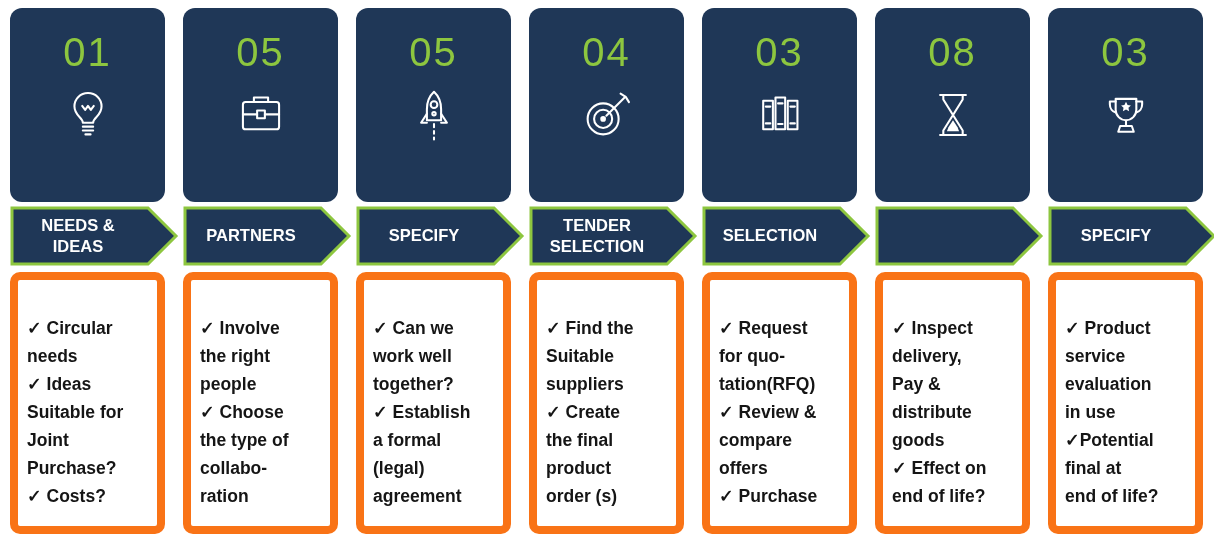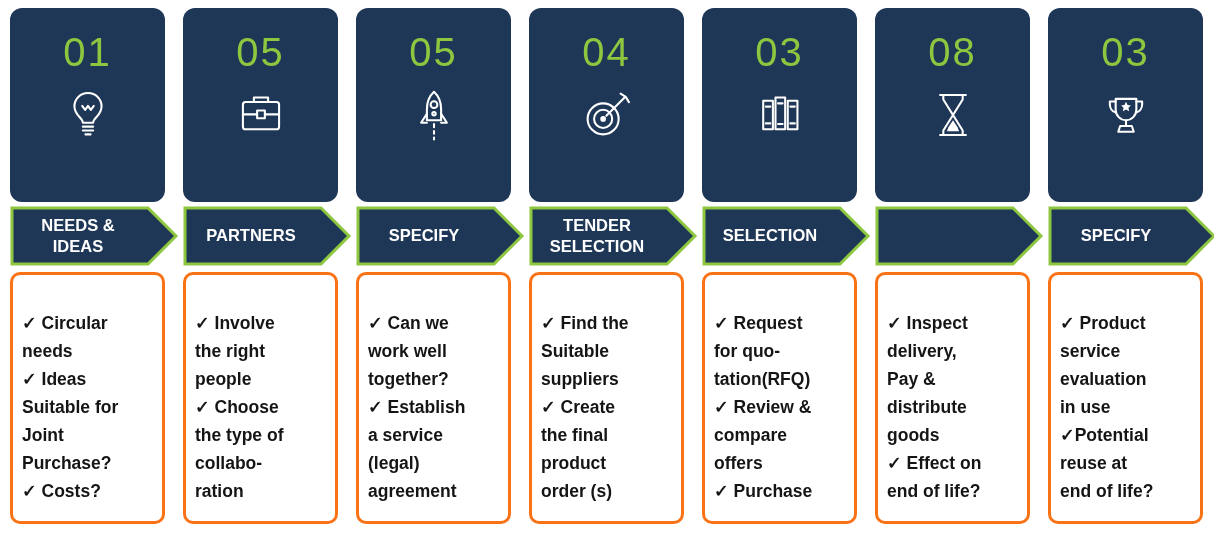--- a/index.html
+++ b/index.html
@@ -52,21 +52,21 @@
     justify-content: center;
     text-align: center;
     color: #ffffff;
     font-weight: bold;
     font-size: 16.5px;
     line-height: 1.3;
     white-space: pre-line;
   }
   .box {
     margin-top: 6px;
-    border: 3px solid #f97316;
+    border: 8px solid #f97316;
     border-radius: 10px;
     height: 204px;
     padding: 34px 4px 8px 9px;
     font-weight: bold;
     font-size: 17.5px;
     line-height: 28px;
     color: #151515;
     white-space: pre-line;
   }
 </style>
@@ -145,21 +145,21 @@
     <div class="arrow">
       <svg width="168" height="60">
         <polygon points="2,2 138,2 166,30 138,58 2,58" fill="#1F3757" stroke="#8DC63F" stroke-width="3"></polygon>
       </svg>
       <span class="arrow-label">SPECIFY</span>
     </div>
     <div class="box">✓ Can we
 work well
 together?
 ✓ Establish
-a service
+a formal
 (legal)
 agreement</div>
   </div>
 
   <div class="step">
     <div class="card">
       <div class="num">04</div>
       <div class="iconwrap">
         <svg width="62" height="62" viewBox="0 0 48 48" fill="none" stroke="#ffffff" stroke-width="1.6" stroke-linecap="round" stroke-linejoin="round">
           <circle cx="21" cy="27" r="12"></circle>
@@ -256,17 +256,17 @@
       <svg width="168" height="60">
         <polygon points="2,2 138,2 166,30 138,58 2,58" fill="#1F3757" stroke="#8DC63F" stroke-width="3"></polygon>
       </svg>
       <span class="arrow-label">SPECIFY</span>
     </div>
     <div class="box">✓ Product
 service
 evaluation
 in use
 ✓Potential
-reuse at
+final at
 end of life?</div>
   </div>
 
 </div>
 
 </body></html>

